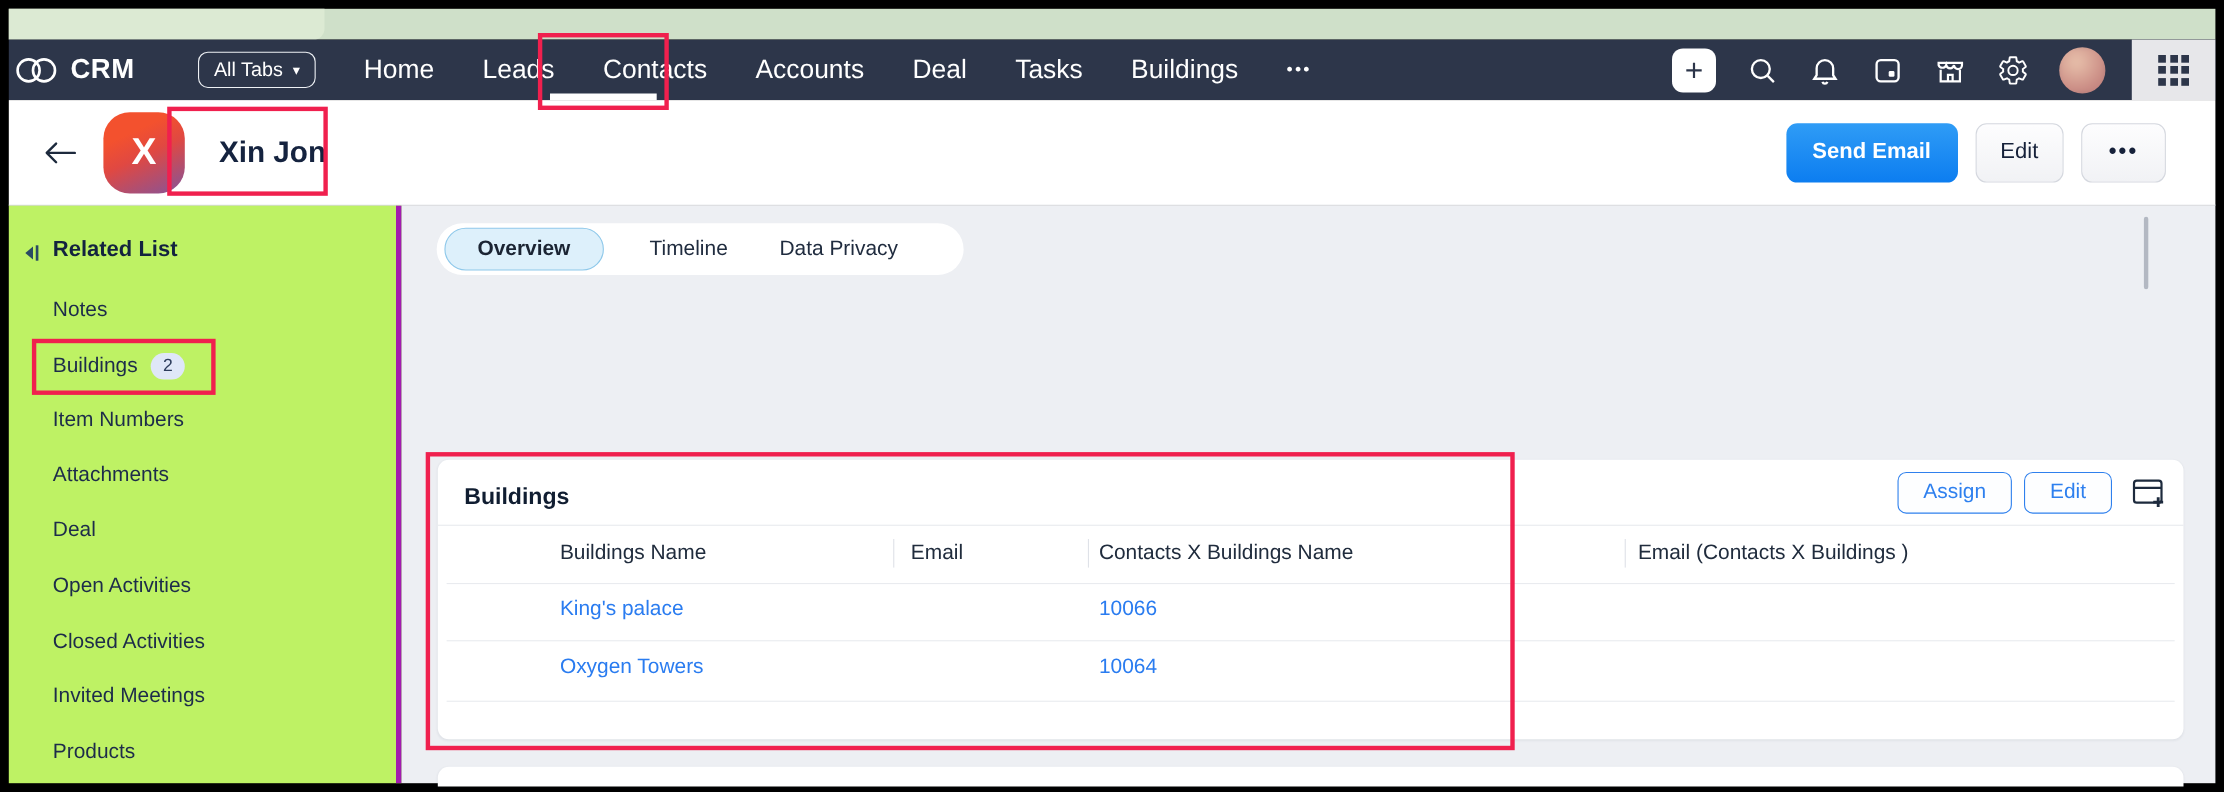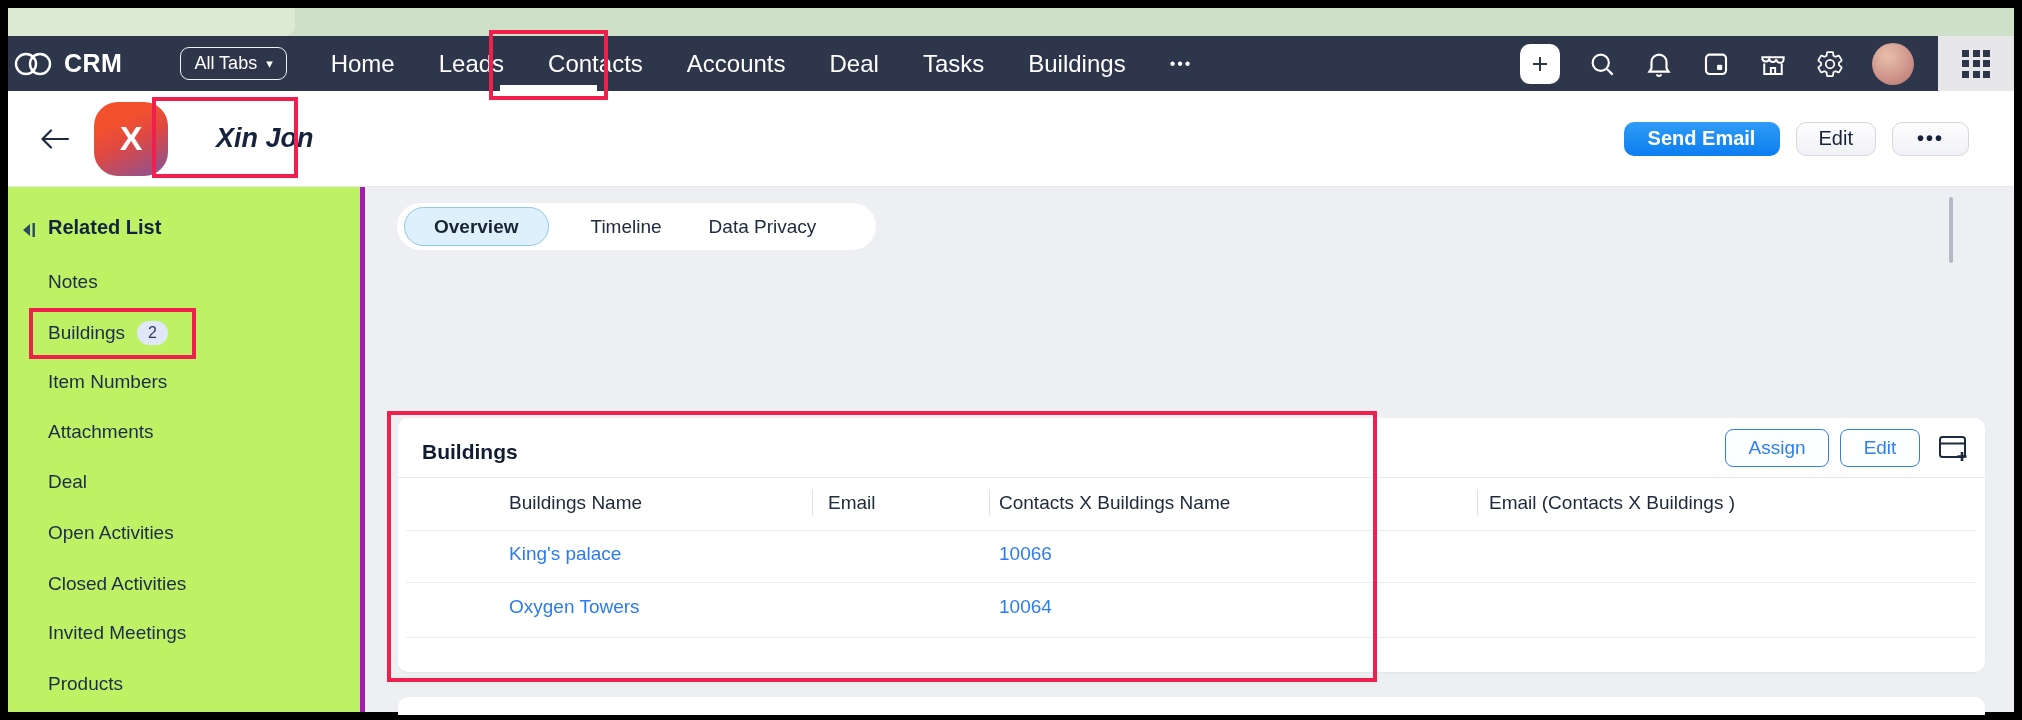--- a/index.html
+++ b/index.html
@@ -26,23 +26,23 @@
   .nav-avatar { width:42px; height:42px; border-radius:50%; overflow:hidden; cursor:pointer; }
   .nav-avatar .blur { width:100%; height:100%; background:radial-gradient(circle at 40% 35%, #e9c3ad, #cb8d85 55%, #ad6d70); filter:blur(3px); transform:scale(1.25); }
   .apps-panel { position:absolute; right:0; top:0; bottom:0; width:76px; background:#e7e7ea; display:flex; align-items:center; justify-content:center; cursor:pointer; }
   .grid-icon { display:grid; grid-template-columns:repeat(3,7px); grid-template-rows:repeat(3,7px); gap:3.5px; }
   .grid-icon i { background:#2d364a; }
 
   
   .contact-header { position:absolute; left:8px; top:91px; right:8px; height:96px; background:#fff; display:flex; align-items:center; padding-left:30px; border-bottom:1px solid #e7e8ec; }
   .back-btn { background:none; border:none; cursor:pointer; margin-right:22px; display:flex; }
   .contact-avatar { width:74px; height:74px; border-radius:24px; background:linear-gradient(155deg,#f3512e 28%,#e04842 52%,#8e5391 95%); color:#fff; font-size:34px; font-weight:bold; display:flex; align-items:center; justify-content:center; }
-  .contact-name { font-size:27px; font-weight:bold; color:#15233f; margin-left:48px;font-style:italic; }
+  .contact-name { font-size:27px; font-weight:bold; color:#15233f; margin-left:31px; }
   .header-actions { margin-left:auto; margin-right:45px; display:flex; align-items:center; gap:16px; }
-  .btn { font-family:inherit; font-size:20px; height:34px; border-radius:10px; cursor:pointer; }
+  .btn { font-family:inherit; font-size:20px; height:54px; border-radius:10px; cursor:pointer; }
   .btn-primary { width:156px; background:linear-gradient(180deg,#2f9cf6,#0c7df0); border:none; color:#fff; font-weight:bold; }
   .btn-plain { background:linear-gradient(180deg,#fdfdfe,#f1f2f5); border:1px solid #d5d8df; color:#16213a; padding:0 22px; }
   .btn-plain.dots { letter-spacing:2px; font-weight:bold; padding:0 24px; }
 
   
   .bodyarea { position:absolute; left:8px; top:187px; right:8px; bottom:8px; }
   .sidebar { position:absolute; left:0; top:0; bottom:0; width:357px; background:#bef264; border-right:5px solid #a21caf; }
   .side-title { position:absolute; left:40px; top:29px; display:flex; align-items:center; font-size:20px; font-weight:bold; color:#13233f; }
   .side-collapse { position:absolute; left:12px; top:33px; cursor:pointer; }
   .si { position:absolute; left:40px; font-size:19px; color:#1d2c4a; cursor:pointer; display:flex; align-items:center; gap:12px; white-space:nowrap; }

